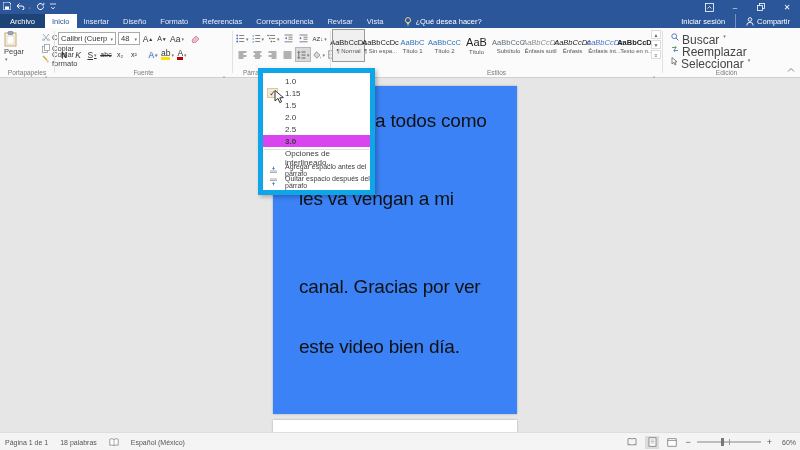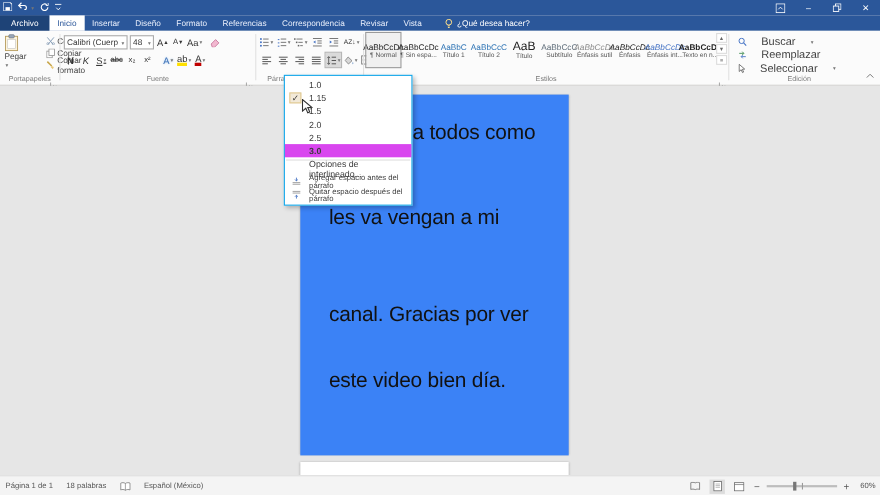--- a/index.html
+++ b/index.html
@@ -52,36 +52,36 @@
   .st-big { font-size:11px !important; }
   .st-gray { color:#5f6d7a !important; }
   .st-it { font-style:italic; }
   .st-mut { color:#8a8a8a !important; }
   .st-intblue { color:#4472c4 !important; }
   .st-bold { font-weight:bold; }
   .gal-scroll { position:absolute; right:1px; top:2px; width:10px; display:flex; flex-direction:column; gap:1px; }
   .gal-scroll div { height:9px; border:1px solid #dcdcdc; background:#fff; font-size:5px; color:#666; display:flex; align-items:center; justify-content:center; }
 
   
-  .edit-item { display:flex; align-items:center; gap:13px; font-size:10px; color:#444; height:10px; }
+  .edit-item { display:flex; align-items:flex-start; gap:3px; font-size:12px; color:#444; height:10px; }
 
   .collapse { position:absolute; right:5px; bottom:3px; font-size:7px; color:#777; }
 
   
   .docarea { position:absolute; left:0; top:78px; width:800px; height:354px; background:#e6e6e6; overflow:hidden; }
   .page { position:absolute; left:273px; top:8px; width:244px; height:328px; background:#3b82f6; box-shadow:0 0 2px rgba(0,0,0,.28); }
   .page2 { position:absolute; left:273px; top:342px; width:244px; height:14px; background:#fff; box-shadow:0 0 2px rgba(0,0,0,.28); }
   .docline { position:absolute; font-size:19px; letter-spacing:-0.2px; color:#111; white-space:nowrap; }
   .l1 { left:102px; top:24px; }
   .l2 { left:26px; top:102px; }
   .l3 { left:26px; top:190px; }
   .l4 { left:26px; top:250px; }
 
   
-  .menu { position:absolute; left:258px; top:68px; width:117px; background:#fff; border:1px solid #0ea5e9; box-shadow:2px 2px 4px rgba(0,0,0,.25); z-index:50; padding:2px 0; }
+  .menu { position:absolute; left:258px; top:68px; width:117px; background:#fff; border:5px solid #0ea5e9; box-shadow:2px 2px 4px rgba(0,0,0,.25); z-index:50; padding:2px 0; }
   .mi { position:relative; height:12px; display:flex; align-items:center; font-size:8px; color:#3b3b3b; padding-left:22px; }
   .mi.hl { background:#d946ef;font-weight:bold; }
   .mi .chk { position:absolute; left:4px; top:1px; width:11px; height:10px; font-size:8px; color:#333; background:#f2e9d8; border:1px solid #e0c992; display:flex; align-items:center; justify-content:center; }
   .mi .micon { position:absolute; left:4px; width:12px; text-align:center; }
   .msep { height:1px; background:#e0e0e0; margin:2px 1px; }
 
   
   .cursor { position:absolute; left:274px; top:90px; z-index:99; }
 
   
@@ -156,20 +156,32 @@
     <div class="tab">Vista</div>
     <div class="tellme">
       <span class="ic">
         <svg width="8" height="9" viewBox="0 0 8 9">
             <circle cx="4" cy="3.2" r="2.6" fill="none" stroke="#ffe08a" stroke-width=".9"></circle>
             <path d="M3 6.5h2M3.2 8h1.6" stroke="#ffe08a" stroke-width=".9"></path>
           </svg>
       </span>
       <span>¿Qué desea hacer?</span>
     </div>
+    <div class="tabrow-right">
+      <span class="signin">Iniciar sesión</span>
+      <span class="share">
+        <span class="ic">
+          <svg width="8" height="9" viewBox="0 0 8 9">
+              <circle cx="4" cy="2.5" r="1.8" fill="none" stroke="#fff" stroke-width=".9"></circle>
+              <path d="M0.8 8.5a3.2 3.2 0 0 1 6.4 0" fill="none" stroke="#fff" stroke-width=".9"></path>
+            </svg>
+        </span>
+        <span>Compartir</span>
+      </span>
+    </div>
   </div>
 
   <div class="ribbon">
 
     <div class="rgroup" style="left:0;width:54px;">
       <div class="bigbtn dd" style="left:4px;top:3px;width:22px;">
         <span class="ic">
           <svg width="13" height="16" viewBox="0 0 13 16">
               <rect x="1" y="2" width="11" height="13" fill="#fdf4dc" stroke="#b59a5a" stroke-width=".8"></rect>
               <rect x="4" y="0.5" width="5" height="3" rx="1" fill="#9aa7b8" stroke="#6b7686" stroke-width=".6"></rect>

